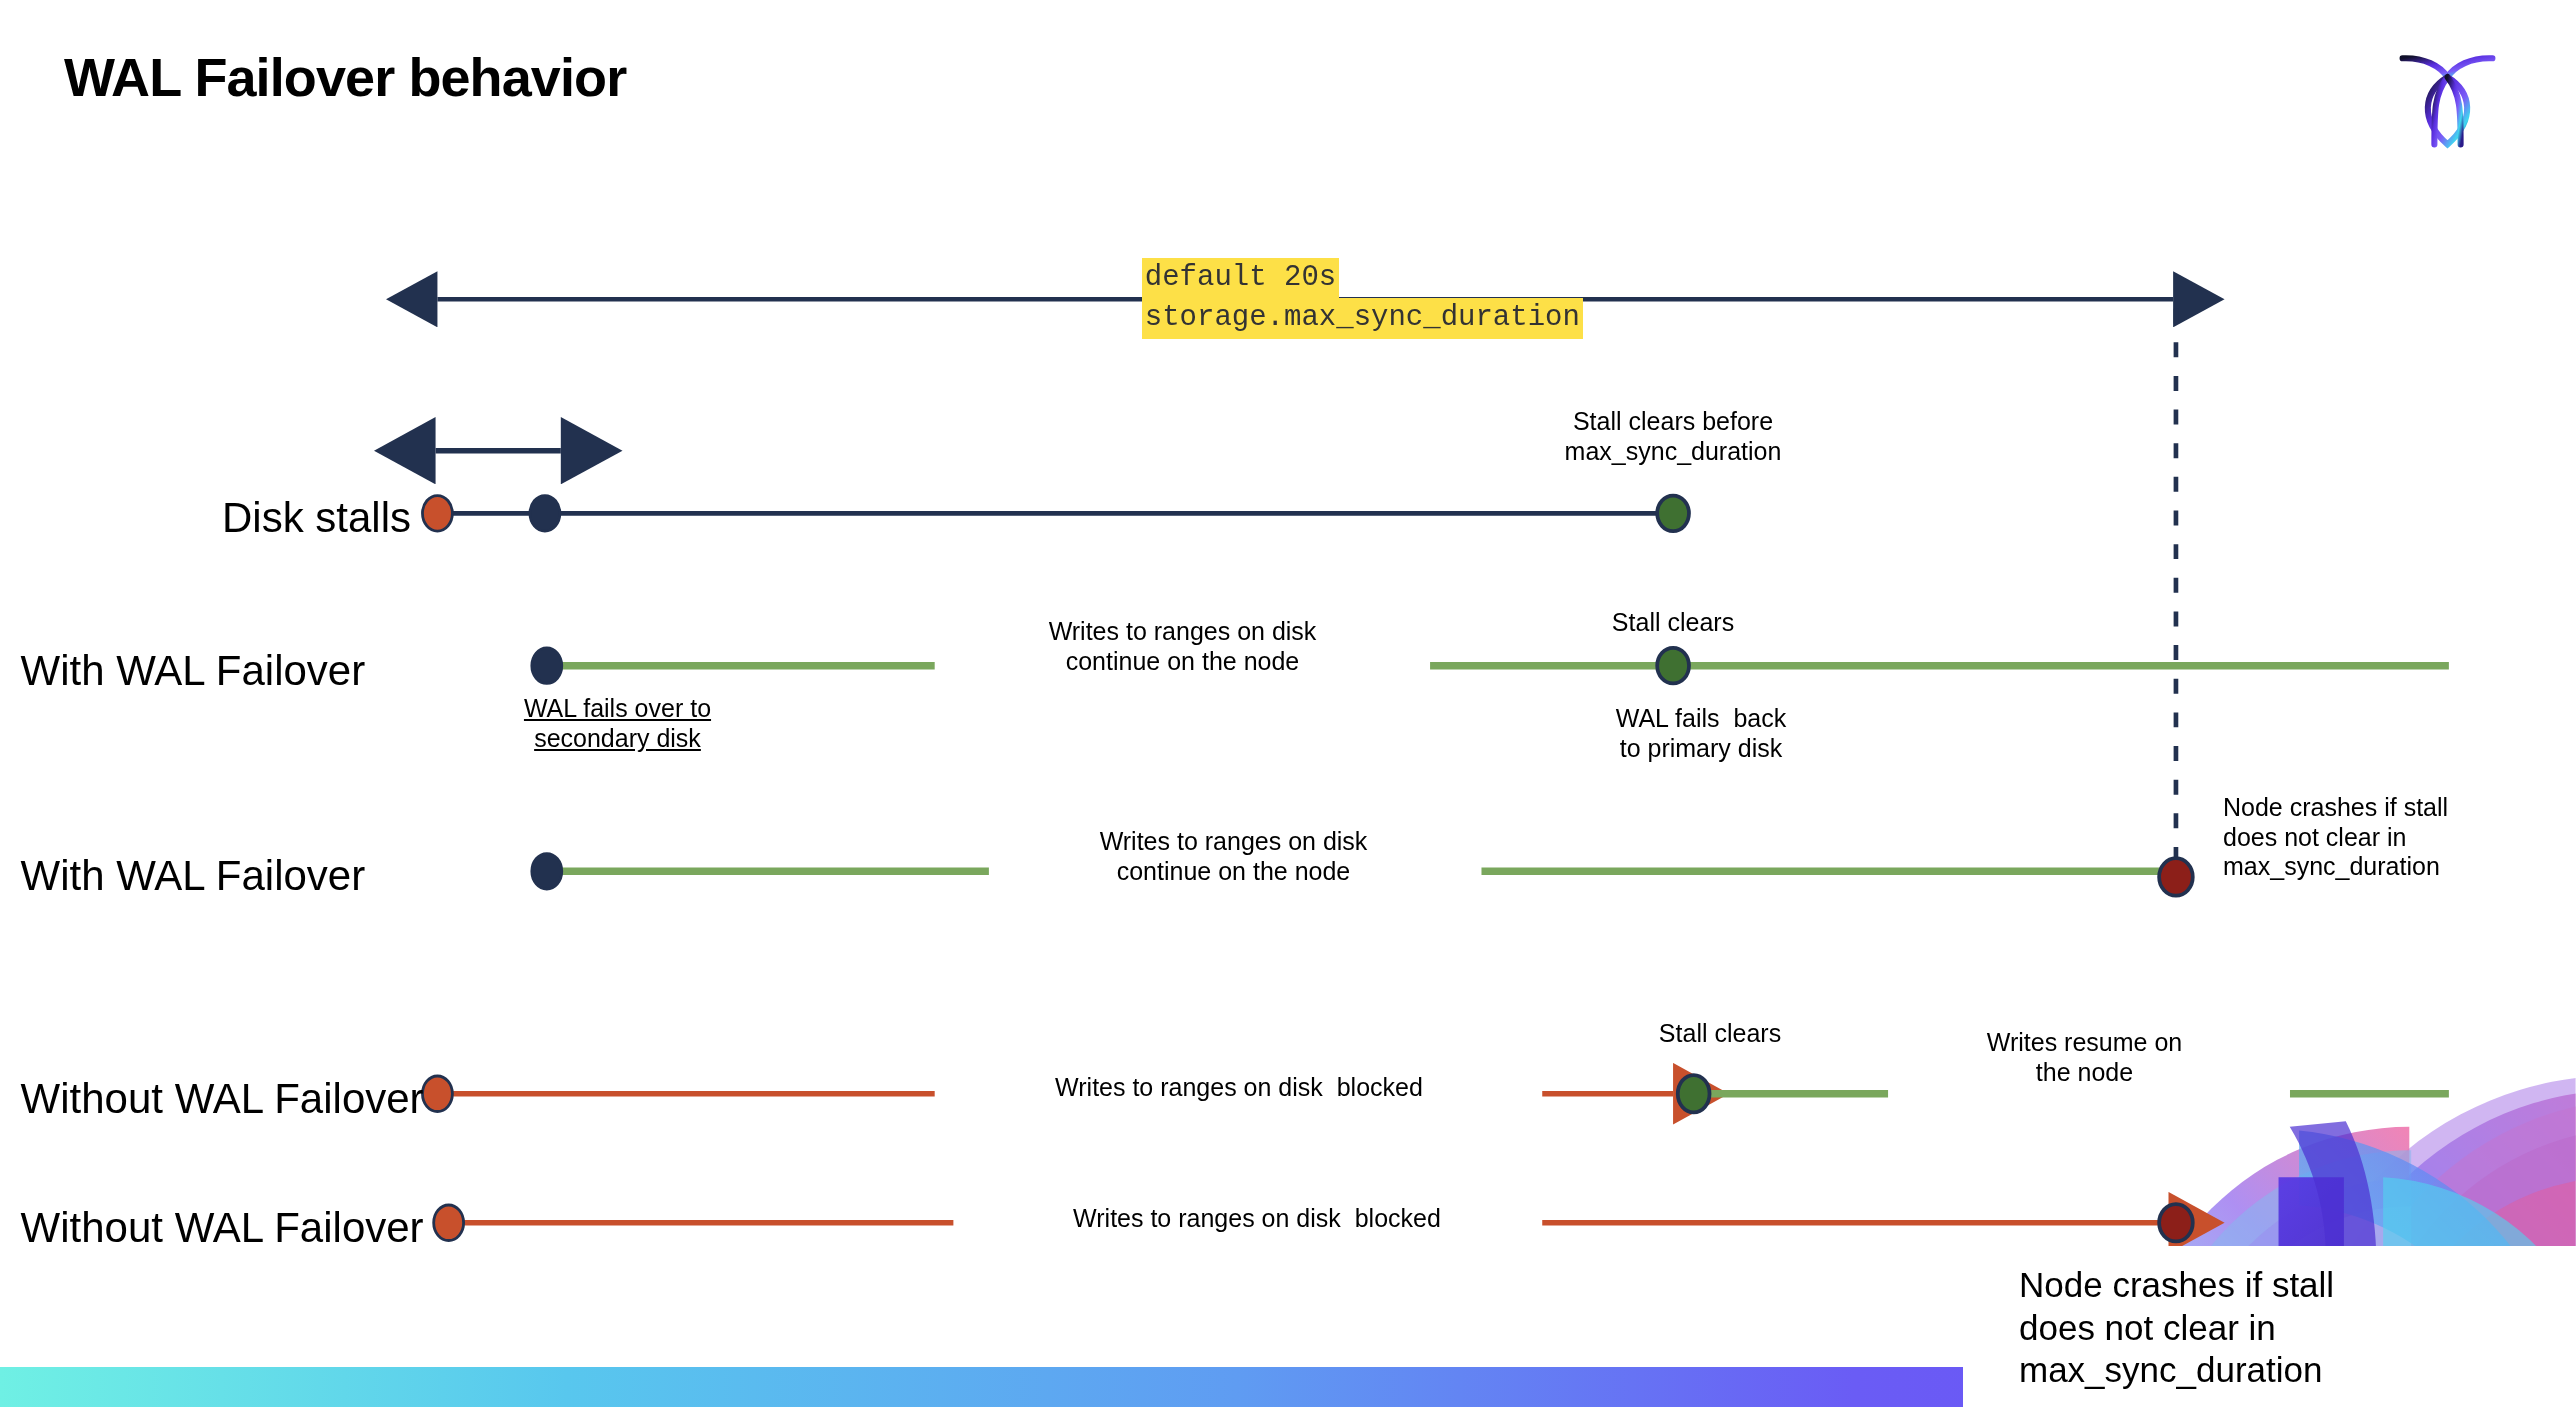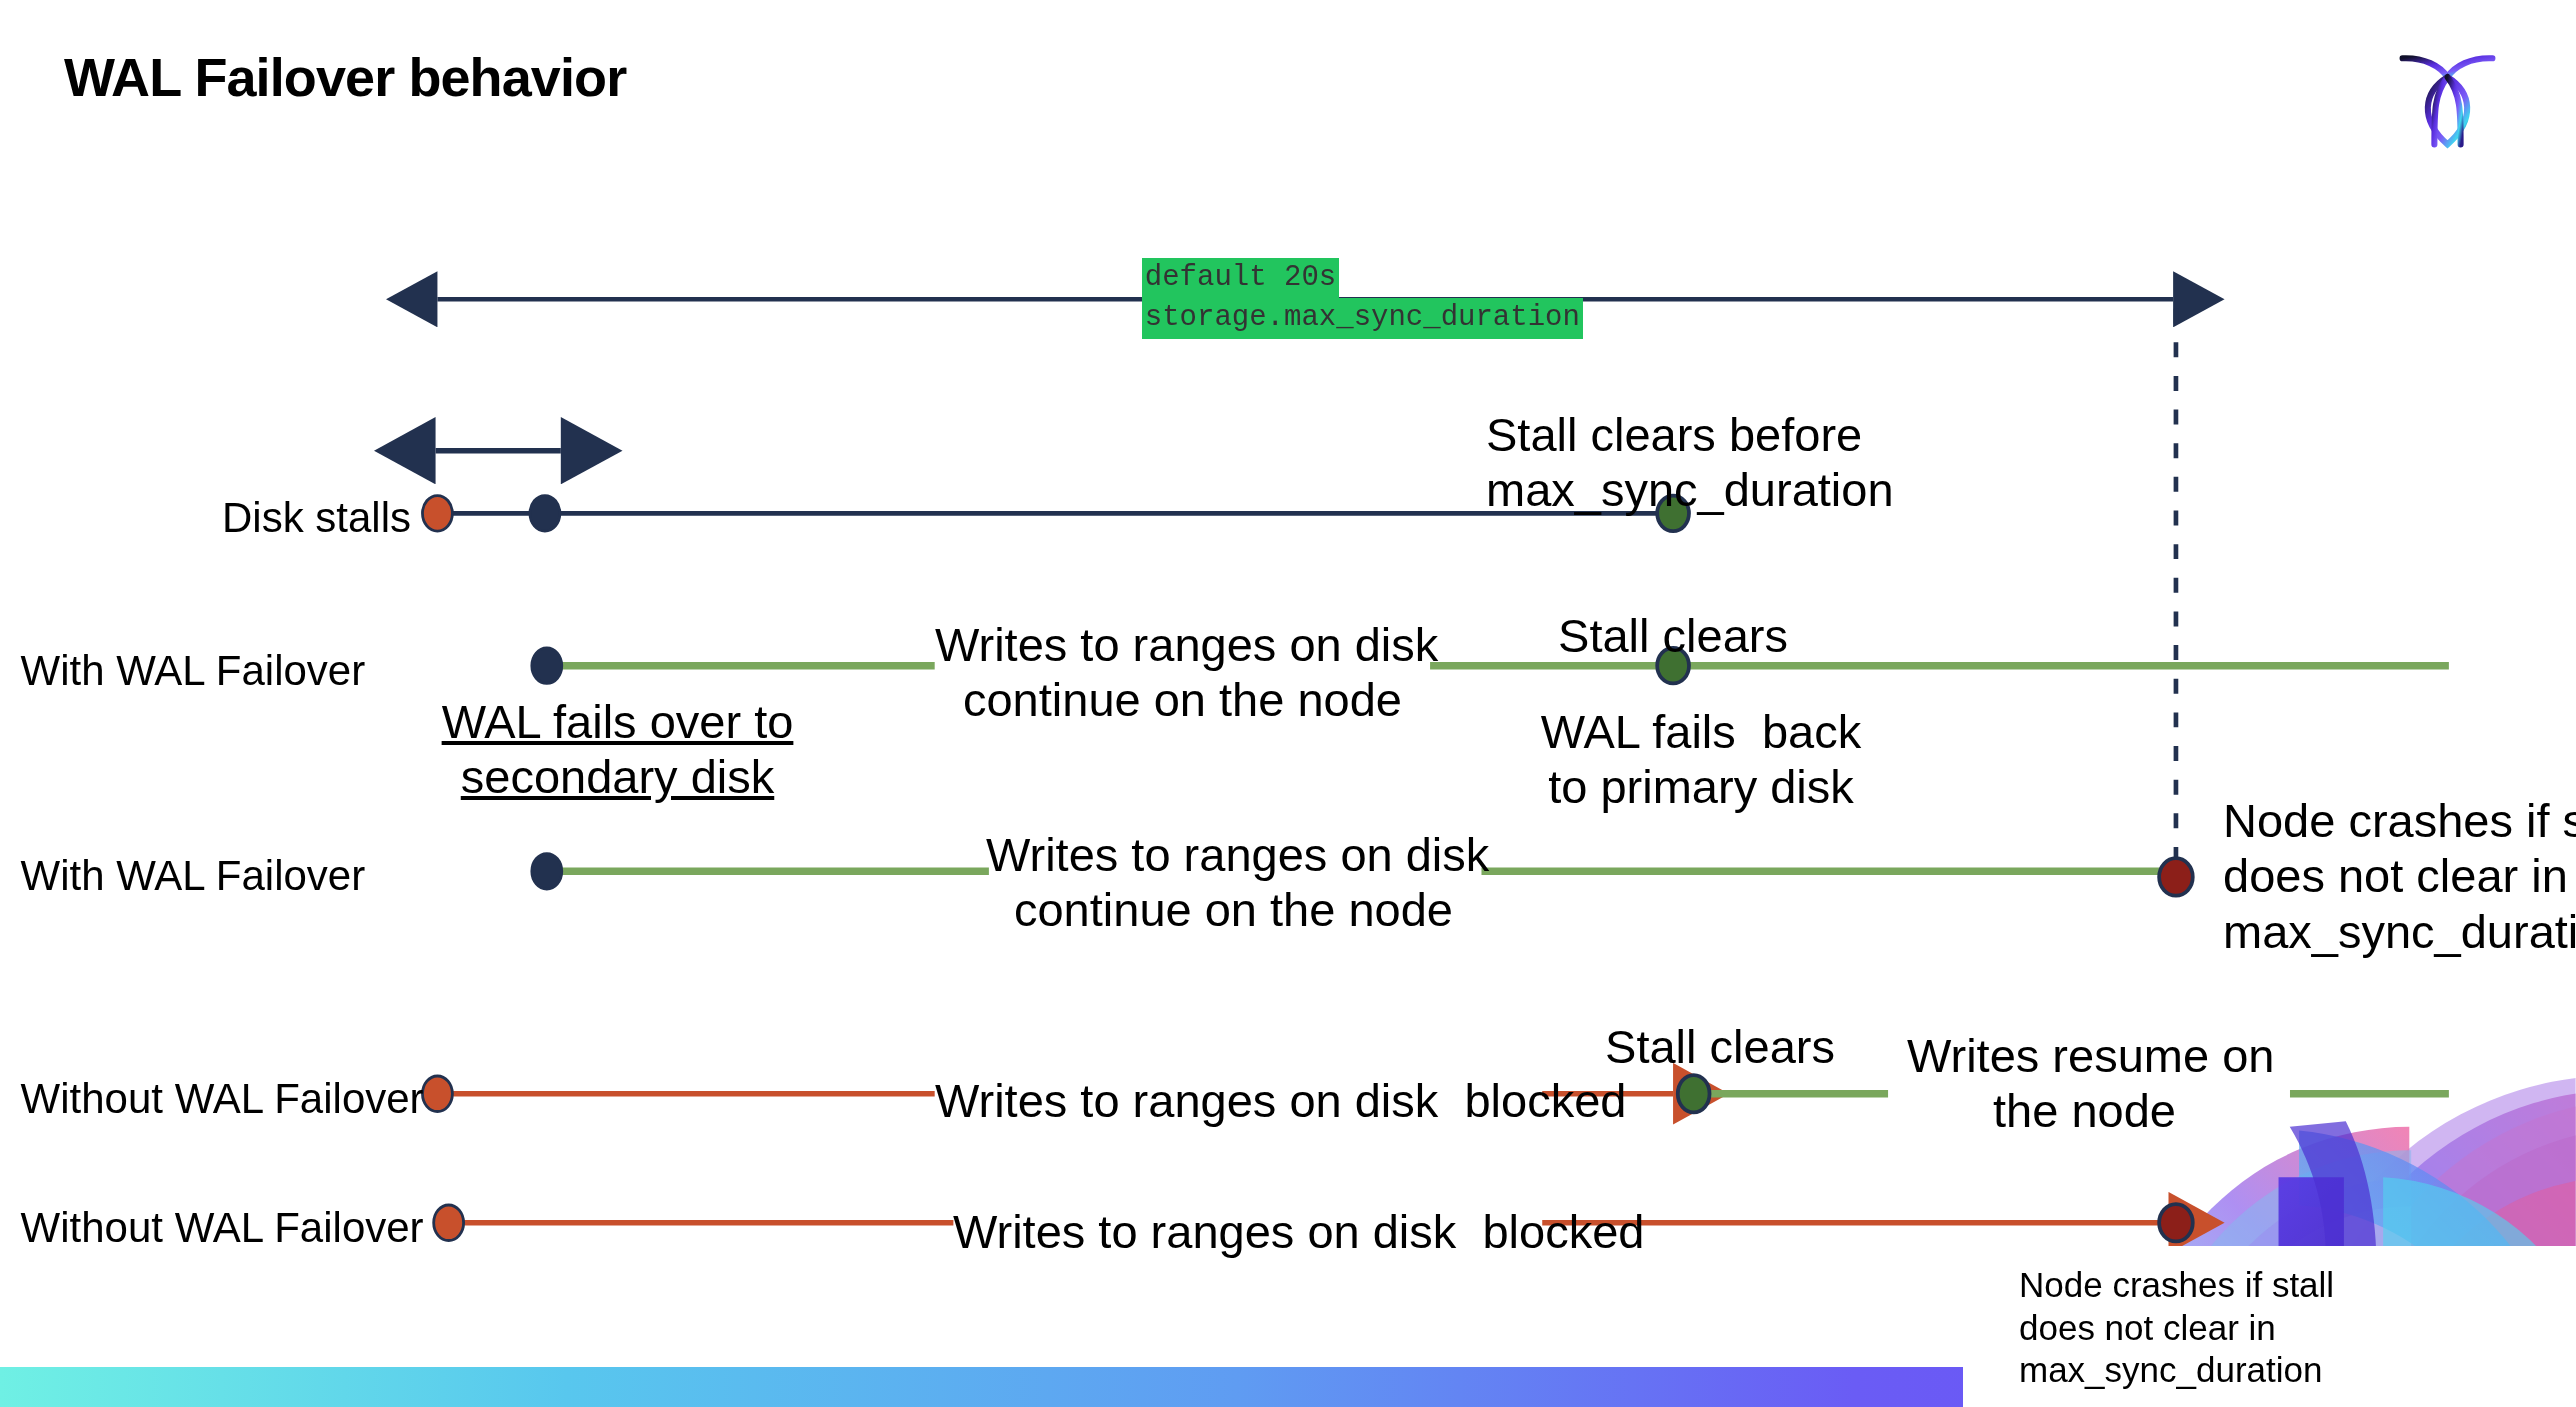--- a/index.html
+++ b/index.html
@@ -22,28 +22,28 @@
 
   
   #brand-logo{position:absolute;left:2382px;top:34px;width:131px;height:131px;}
 
   
   #decor-fan{position:absolute;left:1897px;top:897px;width:679px;height:510px;overflow:hidden;pointer-events:none;}
   #bottom-bar{position:absolute;left:0;bottom:0;width:2576px;height:41px;
     background:linear-gradient(90deg,#6ff0e4 0%,#58c7ee 22%,#5f9cf2 48%,#6a5cf5 72%,#6b4cf6 100%);}
 
   
-  .txt{position:absolute;color:#000000;font-size:47px;line-height:1.18;white-space:pre;}
+  .txt{position:absolute;color:#000000;font-size:25px;line-height:1.18;white-space:pre;}
   .txt.c{text-align:center;}
   .txt.l{text-align:left;}
   .row-label{position:absolute;color:#000000;font-size:42px;white-space:pre;}
 
   
   .code-block{position:absolute;font-family:"Liberation Mono", monospace;font-size:29px;color:#333333;line-height:1.33;}
-  .code-block span{background:#22c55e;display:inline-block;padding:0.9px 2.8px;}
+  .code-block span{background:#fde047;display:inline-block;padding:0.9px 2.8px;}
 
   
   #diagram-svg{position:absolute;left:0;top:0;width:2576px;height:1408px;}
 
   
   #crash-note-box{
     position:absolute;left:1963px;top:1246px;width:613px;height:162px;
     background:#ffffff;
   }
   #crash-note-text{position:absolute;left:2019px;top:1264px;font-size:35px;line-height:1.22;color:#000;white-space:pre;}

